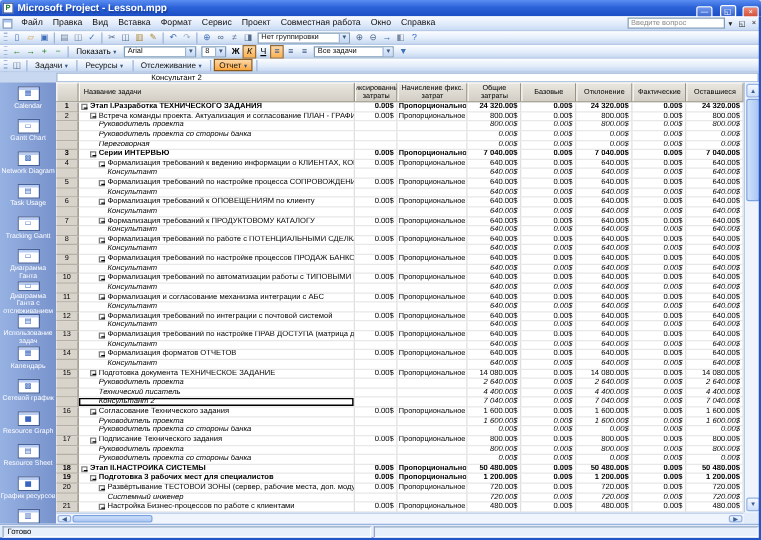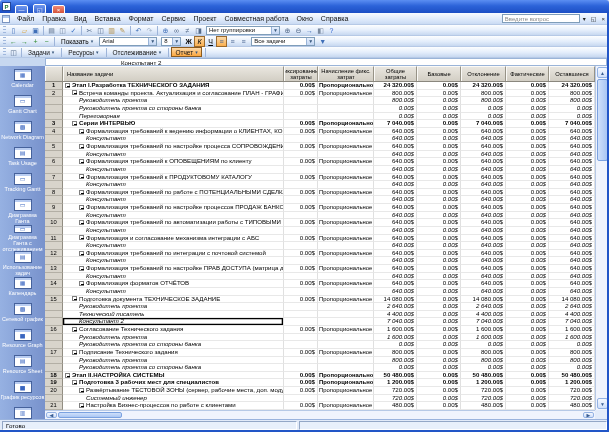--- a/index.html
+++ b/index.html
@@ -131,20 +131,21 @@
   .edge{position:absolute;top:13px;bottom:0;width:2px;background:#2256c7;z-index:50;}
   .edge.r{right:0;}
 </style>
 </head>
 <body>
 
 <div class="win">
 
   <div class="titlebar">
     <span class="app-icon">P</span>
+    <span class="title-text">Microsoft Project - Lesson.mpp</span>
     <span class="win-btns">
       <span class="wbtn">—</span>
       <span class="wbtn">◱</span>
       <span class="wbtn close">×</span>
     </span>
   </div>
 
   <div class="menubar">
     <span class="doc-icon"></span>
     <span class="menu-items" id="menuItems">

